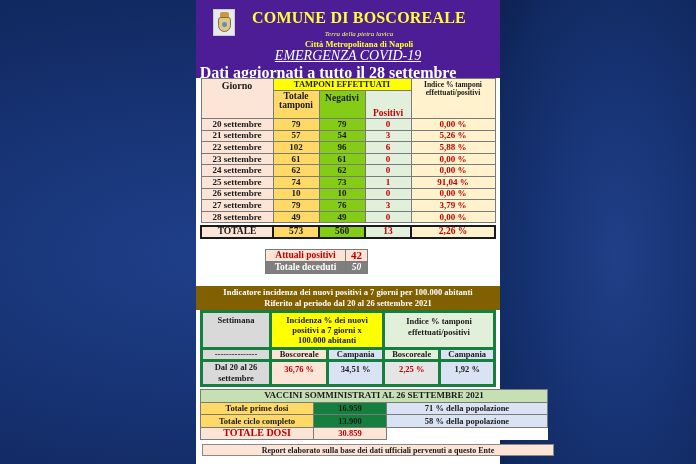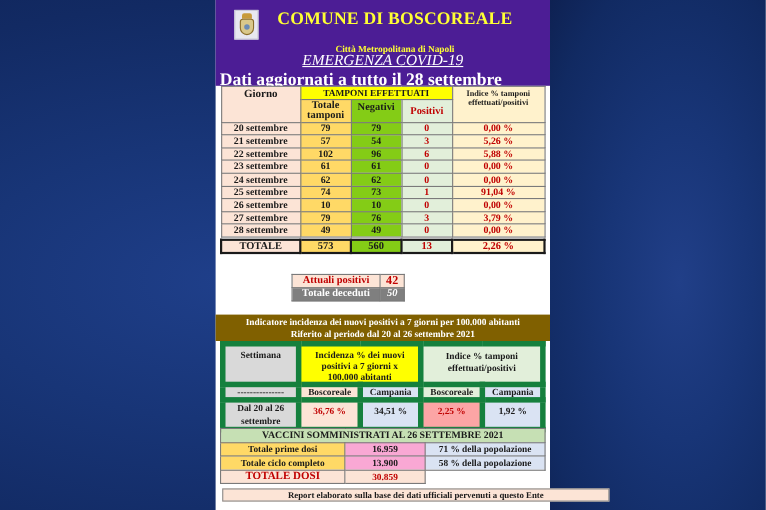--- a/index.html
+++ b/index.html
@@ -49,59 +49,59 @@
   .c-day { background: #fce4d6; width: 72px; margin-top: 32px; }
   .c-tot { background: #ffd966; width: 46px; }
   .c-neg { background: #84cc16; width: 46px; }
   .c-pos { background: #e2efda; width: 46px; color: #c00000; }
   .c-idx { background: #fff2cc; color: #c00000; }
   .h-tamp { background: #ffff00; font-size: 8.5px; height: 10px; }
   .h-giorno { font-size: 10px; vertical-align: top; padding-top:2px; }
   .h-idx { font-size: 7.5px; vertical-align: top; padding-top:2px; font-weight:bold; color:#1a1a1a; }
   .h-tot { font-size: 9.5px; height: 25px; vertical-align: top; padding-top:1px; }
   .h-neg { font-size: 9.5px; vertical-align: top; padding-top:3px; }
-  .h-pos { font-size: 9.5px; vertical-align: top; padding-top:7px; color:#c00000; }
+  .h-pos { font-size: 9.5px; vertical-align: top; padding-top:18px; color:#c00000; }
   .totale td { border: 2px solid #1a1a1a; height: 12px; font-size: 9.5px; }
   .spacer td { border: none; height: 3px; }
 
   
   .att { left: 69px; top: 249px; font-size: 9.5px; }
   .att td { height: 12px; }
   .att-l1 { background: #fce4d6; color: #c00000; width: 80px; }
   .att-v1 { background: #fce4d6; color: #c00000; width: 22px; font-size: 11px; }
   .att-l2 { background: #7f7f7f; color: #ffffff; }
   .att-v2 { background: #7f7f7f; color: #ffffff; font-style: italic; }
 
   
   .banner {
     position: absolute; left: 0; top: 286px; width: 304px; height: 24px;
     background: #806000; color: #ffffff; font-size: 8.5px; text-align: center; line-height: 11px; padding-top: 1px;
   }
   .inc { left: 4px; top: 310px; width: 296px; font-size: 8.5px; }
-  .inc td { border: 5px solid #15803d; }
+  .inc td { border: 3px solid #15803d; }
   .i-sett { background: #d9d9d9; width: 69px; vertical-align: top; padding-top: 3px; }
   .i-inc { background: #ffff00; vertical-align: top; padding-top: 3px; line-height: 1.15; height: 37px; }
   .i-idx { background: #e2efda; vertical-align: top; padding-top: 3px; line-height: 1.3; }
   .i-dash { background: #d9d9d9; height: 12px; }
   .i-sub1 { background: #fce4d6; }
   .i-sub2 { background: #dae3f3; }
   .i-sub3 { background: #e2efda; }
   .i-sub4 { background: #dae3f3; }
   .i-period { background: #d9d9d9; height: 24px; line-height: 1.3; }
   .i-v1 { background: #fce4d6; color: #c00000; vertical-align: top; padding-top: 3px; }
   .i-v2 { background: #dae3f3; vertical-align: top; padding-top: 3px; }
-  .i-v3 { background: #fca5a5; color: #c00000; vertical-align: top; padding-top: 3px; }
+  .i-v3 { background: #e5e5e5; color: #c00000; vertical-align: top; padding-top: 3px; }
   .i-v4 { background: #dae3f3; vertical-align: top; padding-top: 3px; }
 
   
-  .vac { left: 4px; top: 389px; width: 296px; font-size: 8.5px; }
+  .vac { left: 4px; top: 389px; width: 348px; font-size: 8.5px; }
   .vac td { height: 12.5px; }
   .v-title { background: #c6e0b4; font-size: 9px; height: 11px; }
   .v-l { background: #ffd966; width: 113px; }
-  .v-v { background: #f9a8d4; width: 73px; }
+  .v-v { background: #15803d; width: 73px; }
   .v-p { background: #dae3f3; }
   .v-tl { background: #fce4d6; color: #c00000; font-size: 10px; }
   .v-tv { background: #fce4d6; color: #c00000; }
   .v-empty { border: none !important; background: #fff; }
 
   .report {
     position: absolute; left: 6px; top: 444px; width: 352px; height: 12px;
     background: #fce4d6; border: 1px solid #8a8a8a; font-size: 8px; text-align: center; line-height: 11px;
   }
 </style>
@@ -111,20 +111,21 @@
 <div class="bg-right"></div>
 
 <div class="panel">
 
   <div class="header">
     <div class="logo">
         <div class="crown"></div>
         <div class="shield"></div>
       </div>
     <div class="title">COMUNE DI BOSCOREALE</div>
+    <div class="sub1">Terra della pietra lavica</div>
     <div class="sub2">Città Metropolitana di Napoli</div>
     <div class="emerg">EMERGENZA COVID-19</div>
     <div class="updated">Dati aggiornati a tutto il 28 settembre 2021</div>
   </div>
 
   <table class="main">
     <tbody>
         <tr>
       <td class="c-day h-giorno" rowspan="2">Giorno</td>
       <td class="h-tamp" colspan="3">TAMPONI EFFETTUATI</td>

